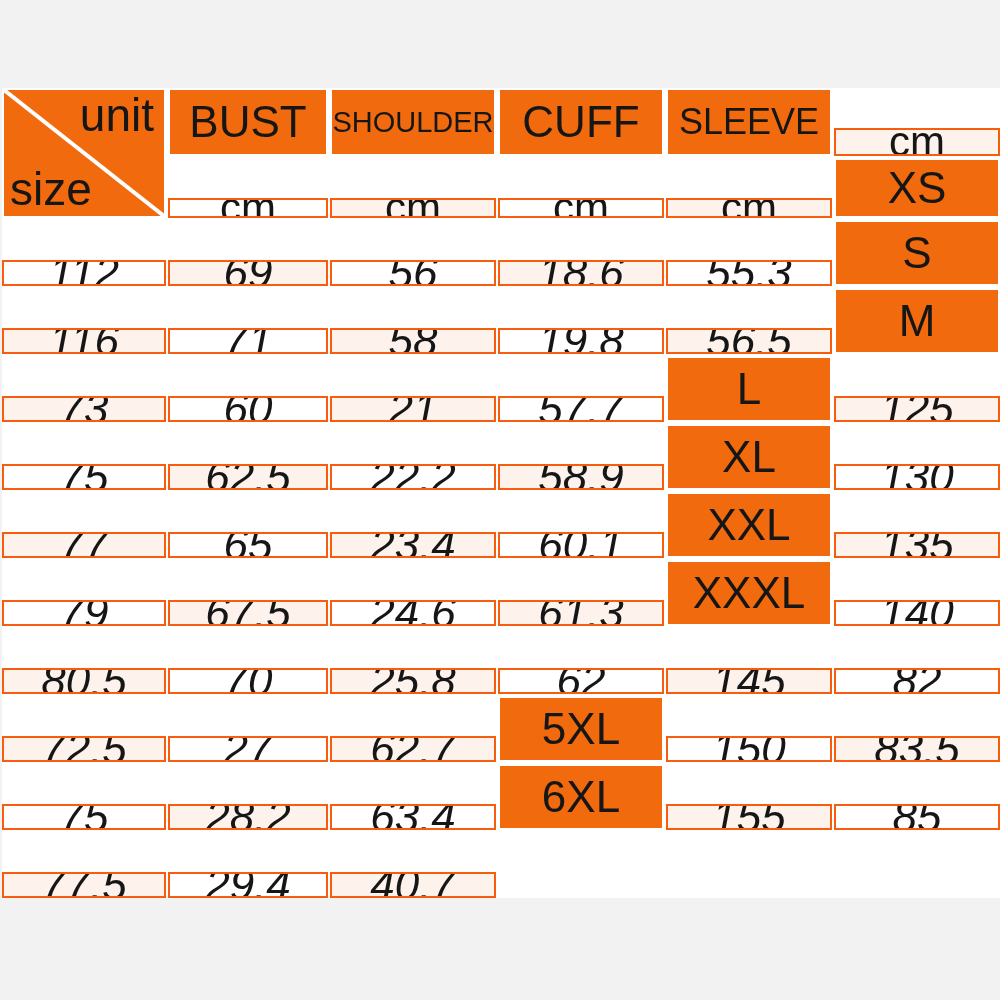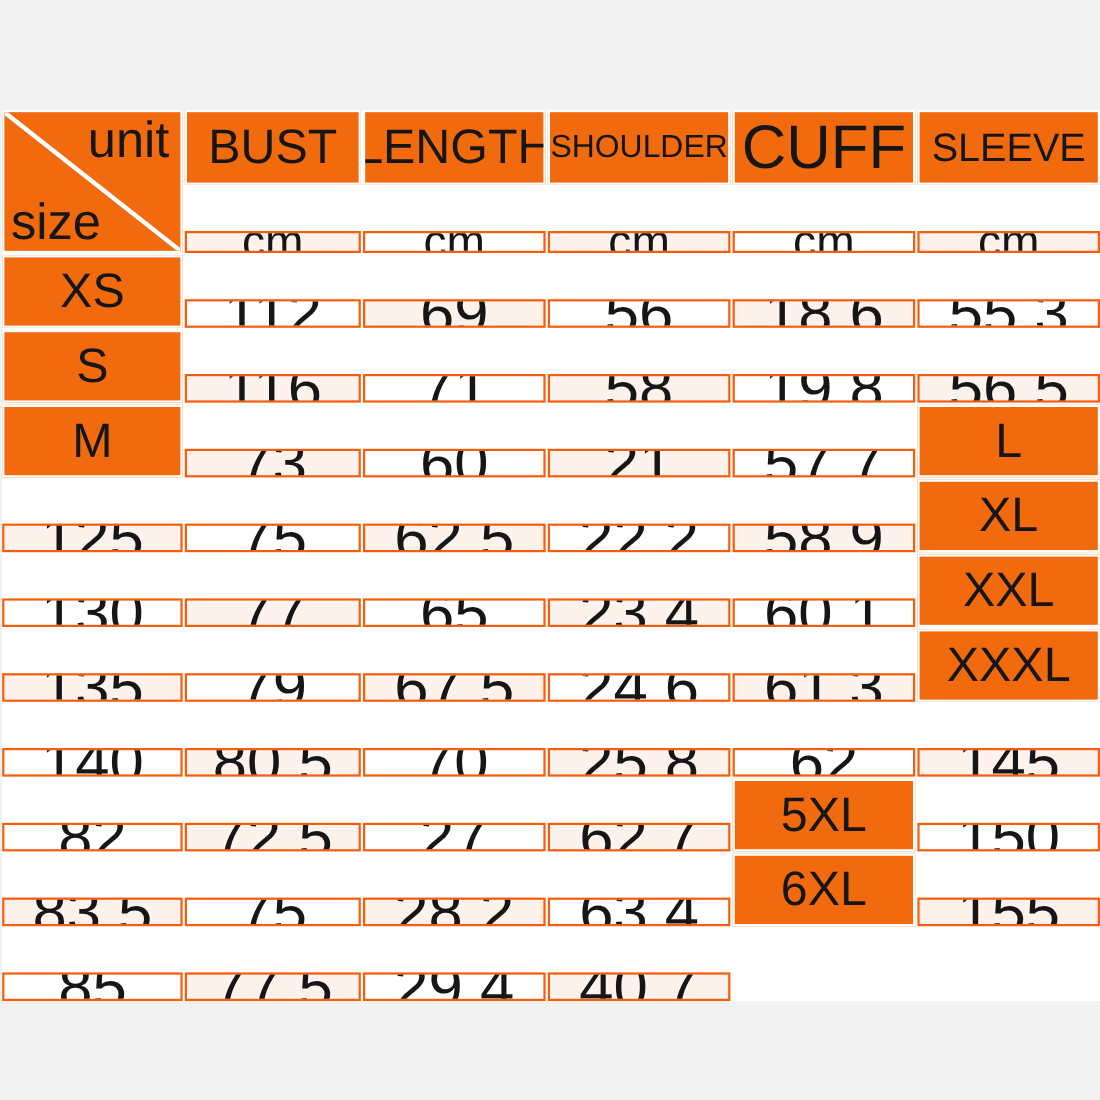--- a/index.html
+++ b/index.html
@@ -6,21 +6,21 @@
   html, body { width: 1000px; height: 1000px; }
   body {
     position: relative;
     background: #f2f2f2;
     font-family: "Liberation Sans", sans-serif;
     color: #161616;
     overflow: hidden;
   }
   #grid {
     position: absolute;
-    left: 2px; top: 100px;
+    left: 2px; top: 88px;
     width: 998px; height: 810px;
     background: #ffffff;
     display: grid;
     grid-template-columns: 164px 160px 166px 166px 166px 166px;
     grid-template-rows: 68px 60px repeat(10, 1fr);
     gap: 2px;
   }
   .cell {
     display: flex;
     align-items: center;
@@ -34,26 +34,26 @@
   }
   .data {
     border: 2px solid #f75d0c;
     margin-top: 40px;
   }
   .bg-white { background: #ffffff; }
   .bg-cream { background: #fdf3ec; }
 
   .hdr { font-size: 44px; }
   [data-name="header-shoulder"] { font-size: 29px; }
-  [data-name="header-cuff"]     { font-size: 56px; }
+  [data-name="header-cuff"]     { font-size: 44px; }
   [data-name="header-sleeve"]   { font-size: 36px; }
 
   .unit-cell  { font-size: 42px; }
   .size-cell  { font-size: 44px; }
-  .value-cell { font-size: 56px; }
+  .value-cell { font-size: 44px; font-style: italic; }
 
   #corner {
     grid-column: 1;
     grid-row: 1 / span 2;
     position: relative;
   }
   #corner svg { position: absolute; inset: 0; width: 100%; height: 100%; }
   .corner-unit {
     position: absolute; top: 2px; right: 10px;
     font-size: 46px; line-height: 1;
@@ -68,21 +68,20 @@
 
 <div id="grid" data-name="size-chart-table">
     <div class="cell orange" data-name="corner-cell" id="corner">
       <svg viewBox="0 0 100 100" preserveAspectRatio="none" data-name="diagonal-divider">
         <line x1="0" y1="0" x2="100" y2="100" stroke="#ffffff" stroke-width="4" vector-effect="non-scaling-stroke"></line>
       </svg>
       <span class="corner-unit" data-name="corner-unit-label">unit</span>
       <span class="corner-size" data-name="corner-size-label">size</span>
     </div>
     <div class="cell orange hdr" data-name="header-bust">BUST</div>
-    <div class="cell orange hdr" data-name="header-length">LENGTH</div>
     <div class="cell orange hdr" data-name="header-shoulder">SHOULDER</div>
     <div class="cell orange hdr" data-name="header-cuff">CUFF</div>
     <div class="cell orange hdr" data-name="header-sleeve">SLEEVE</div>
     <div class="cell data unit-cell bg-cream" data-name="unit-cell-bust">cm</div>
     <div class="cell data unit-cell bg-white" data-name="unit-cell-length">cm</div>
     <div class="cell data unit-cell bg-cream" data-name="unit-cell-shoulder">cm</div>
     <div class="cell data unit-cell bg-white" data-name="unit-cell-cuff">cm</div>
     <div class="cell data unit-cell bg-cream" data-name="unit-cell-sleeve">cm</div>
     <div class="cell orange size-cell" data-name="size-cell-xs">XS</div>
     <div class="cell data value-cell bg-white" data-name="value-cell-xs-bust">112</div>

